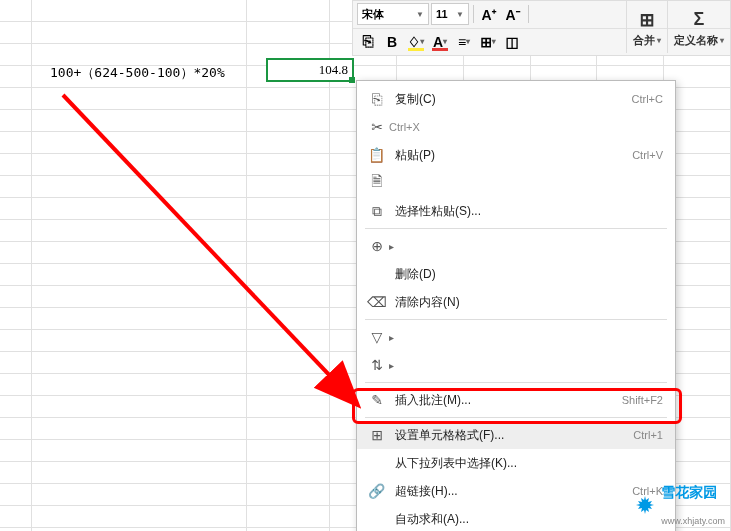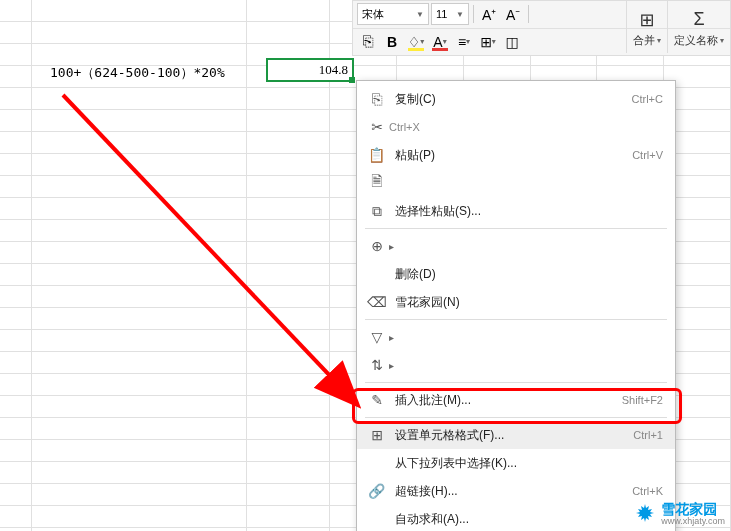--- a/index.html
+++ b/index.html
@@ -1,18 +1,18 @@
 <!DOCTYPE html>
 <html><head>
 <meta charset="utf-8">
 <style>
 * { margin: 0; padding: 0; box-sizing: border-box; }
 body { font-family: "Microsoft YaHei", SimSun, sans-serif; font-size: 12px; background: #fff; position: relative; width: 731px; height: 531px; overflow: hidden; }
 
-.toolbar { position: absolute; left: 352px; top: 0; right: 0; height: 56px; background: #f5f5f5; border: 1px solid #ddd; display: flex; flex-direction: column; }
+.toolbar { position: absolute; left: 352px; top: 0; right: 0; height: 56px; background: #f5f5f5; border: 1px solid #ddd; display: flex; flex-direction: column; font-weight: bold; }
 .toolbar-row { display: flex; align-items: center; height: 28px; padding: 2px 4px; gap: 2px; }
 .toolbar-row.row2 { border-top: 1px solid #e0e0e0; }
 .font-select { width: 72px; height: 22px; border: 1px solid #ccc; background: #fff; font-size: 11px; padding: 0 4px; display: flex; align-items: center; justify-content: space-between; }
 .font-size { width: 38px; height: 22px; border: 1px solid #ccc; background: #fff; font-size: 11px; padding: 0 4px; display: flex; align-items: center; justify-content: space-between; }
 .tb-btn { min-width: 22px; height: 22px; display: flex; align-items: center; justify-content: center; font-size: 14px; cursor: pointer; border: 1px solid transparent; }
 .tb-sep { width: 1px; height: 18px; background: #ccc; margin: 0 2px; }
 .tb-group { display: flex; flex-direction: column; align-items: center; justify-content: center; height: 52px; padding: 0 6px; font-size: 11px; color: #333; border-left: 1px solid #ddd; }
 .tb-group-icon { font-size: 18px; height: 26px; display: flex; align-items: center; }
 .tb-group-label { font-size: 11px; display: flex; align-items: center; gap: 2px; }
 .dd { font-size: 8px; color: #666; }
@@ -35,21 +35,21 @@
 .menu-label { flex: 1; font-size: 12px; color: #222; padding-left: 6px; }
 .menu-shortcut { font-size: 11px; color: #888; }
 .menu-arrow { font-size: 10px; color: #666; }
 .menu-sep { height: 1px; background: #ddd; margin: 3px 8px; }
 
 .red-box { position: absolute; border: 3px solid #ff0000; border-radius: 6px; pointer-events: none; z-index: 20; }
 .red-arrow { position: absolute; z-index: 15; pointer-events: none; }
 
 .watermark { position: absolute; bottom: 4px; right: 6px; display: flex; align-items: center; gap: 4px; z-index: 30; }
 .wm-logo { width: 24px; height: 24px; }
-.wm-text { display: flex; flex-direction: column; line-height: 1.1; }
+.wm-text { display: flex; flex-direction: column; line-height: 1.1; gap: 17px; }
 .wm-title { font-size: 14px; font-weight: bold; color: #0099e5; }
 .wm-url { font-size: 9px; color: #888; }
 </style>
 </head>
 <body>
 
 <div class="grid">
     <div class="grid-row">
       <div class="grid-cell col-a"></div>
       <div class="grid-cell col-b"></div>
@@ -404,21 +404,21 @@
   <div class="menu-item">
     <span class="menu-icon">⊕</span>
     <span class="menu-arrow">▸</span>
   </div>
   <div class="menu-item">
     <span class="menu-icon"></span>
     <span class="menu-label">删除(D)</span>
   </div>
   <div class="menu-item">
     <span class="menu-icon">⌫</span>
-    <span class="menu-label">雪花家园(N)</span>
+    <span class="menu-label">清除内容(N)</span>
   </div>
   <div class="menu-sep"></div>
   <div class="menu-item">
     <span class="menu-icon">▽</span>
     <span class="menu-arrow">▸</span>
   </div>
   <div class="menu-item">
     <span class="menu-icon">⇅</span>
     <span class="menu-arrow">▸</span>
   </div>

